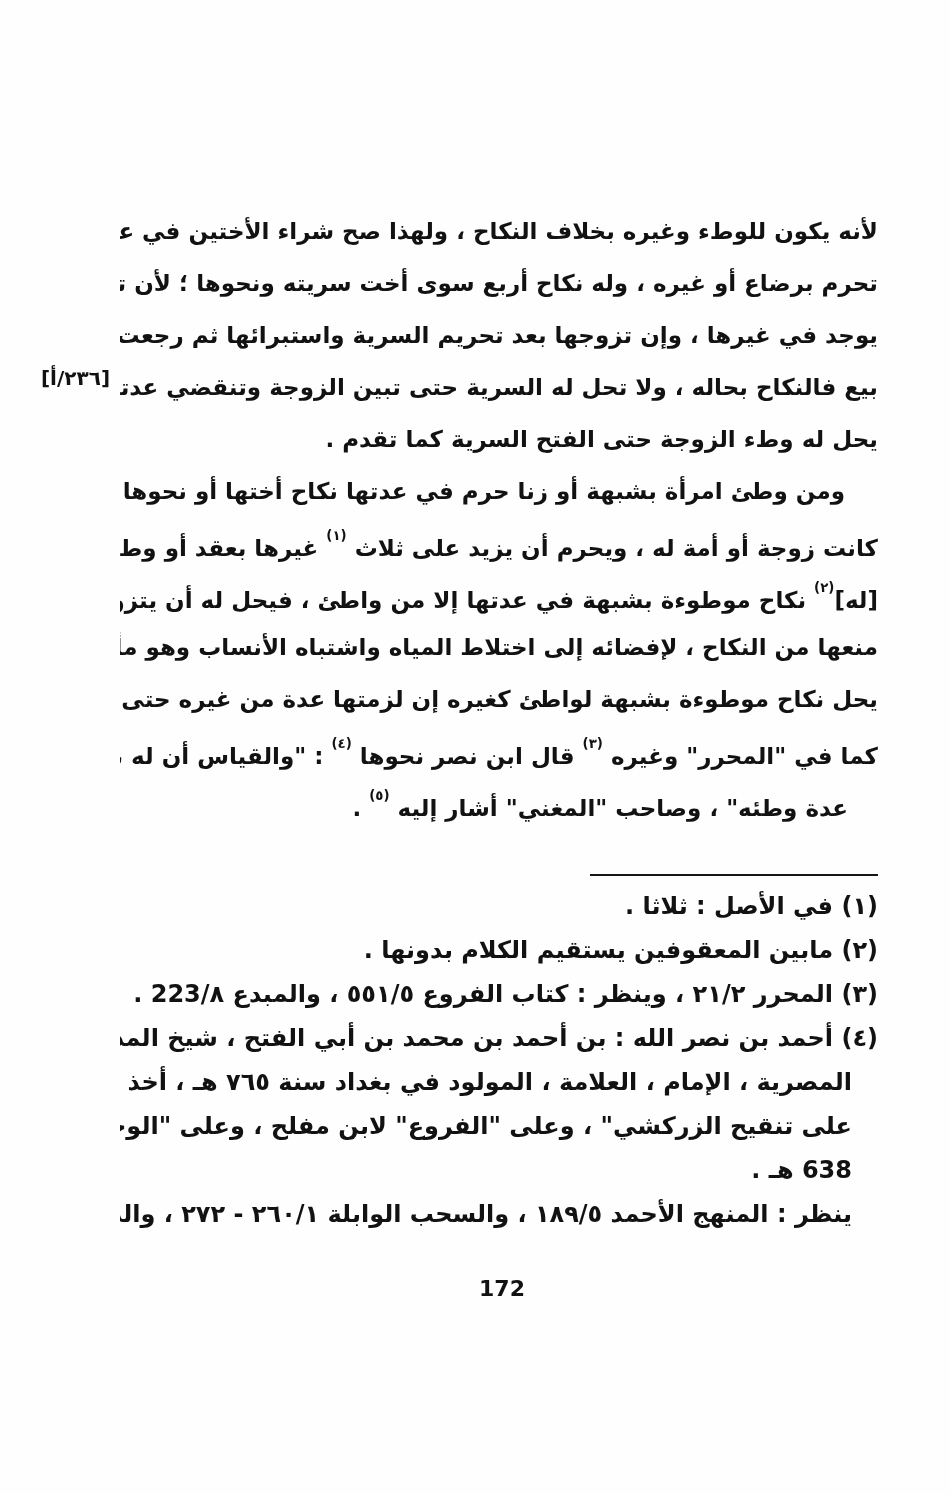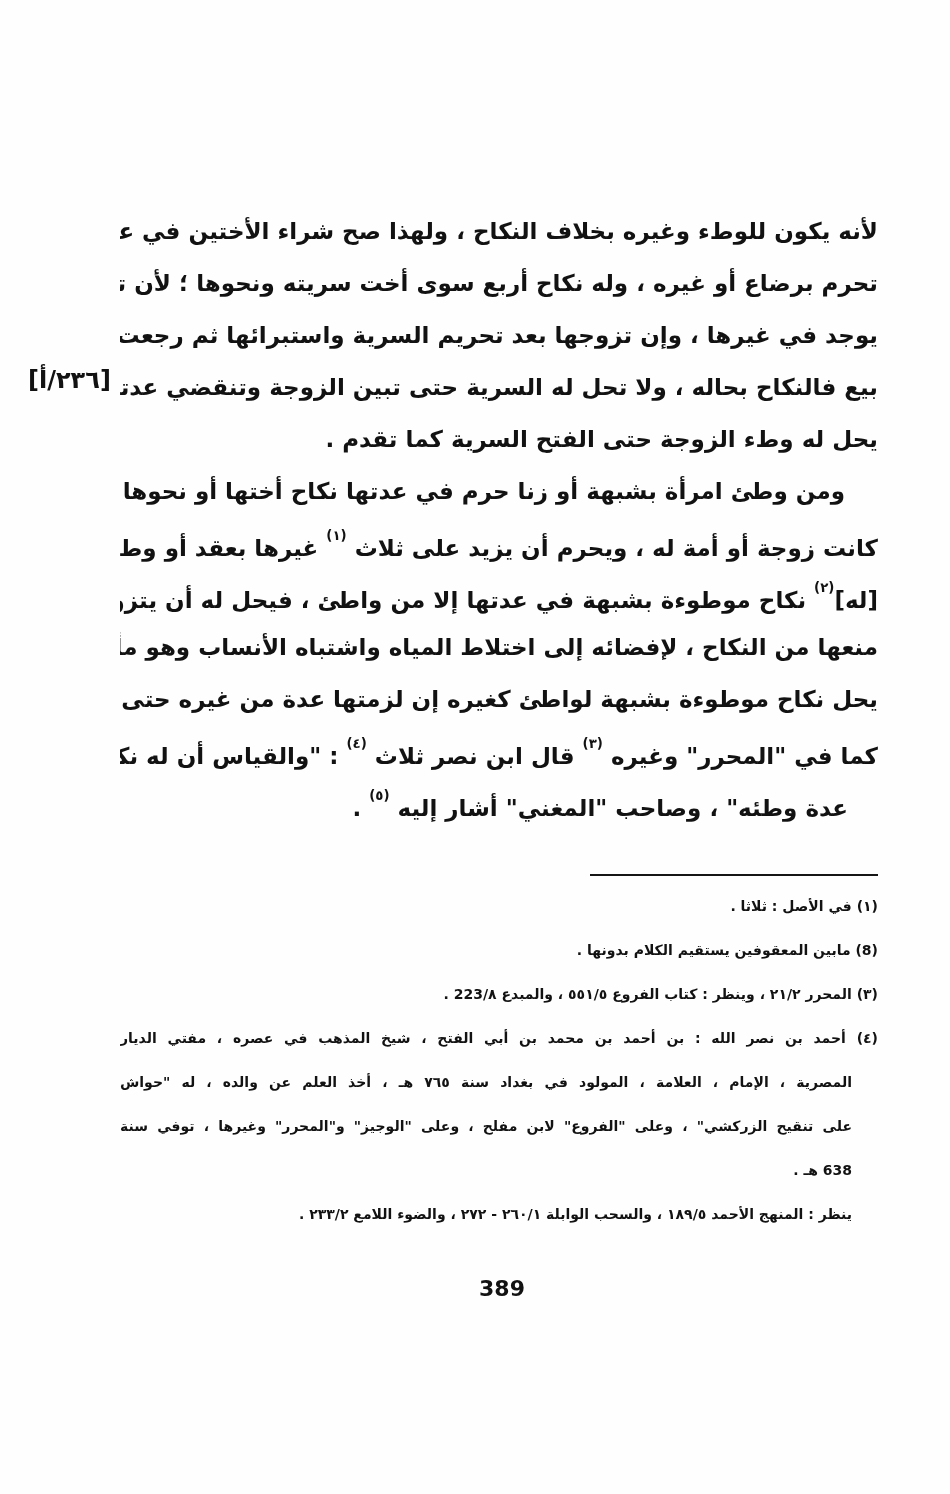--- a/index.html
+++ b/index.html
@@ -41,42 +41,42 @@
     font-size:58%;
     position:relative;
     top:-0.55em;
     font-weight:bold;
   }
   
   .margin-note{
     position:absolute;
     top:366px;left:28px;
     width:95px;
-    font-size:24px;
+    font-size:20px;
     font-weight:bold;
-    text-align:left;
+    text-align:center;
     direction:rtl;
     white-space:nowrap;
   }
   
   .fn-sep{
     position:absolute;
     top:874px;
     right:72px;
     width:288px;
     height:2px;
     background:#151515;
   }
   
   .footnotes{
     position:absolute;
     top:884px;right:72px;
     width:758px;
     overflow:hidden;
-    font-size:14px;
+    font-size:24px;
     font-weight:bold;
     direction:rtl;
   }
   .fnline{
     height:44px;
     line-height:44px;
     white-space:nowrap;
     text-align:right;
     overflow:hidden;
   }
@@ -108,32 +108,32 @@
     <div class="tline"><span>تحرم برضاع أو غيره ، وله نكاح أربع سوى أخت سريته ونحوها ؛ لأن تحريمها لمعنى لا</span></div>
     <div class="tline"><span>يوجد في غيرها ، وإن تزوجها بعد تحريم السرية واستبرائها ثم رجعت إليه السرية بنحو</span></div>
     <div class="tline"><span>بيع فالنكاح بحاله ، ولا تحل له السرية حتى تبين الزوجة وتنقضي عدتها ، / وكذا لا</span></div>
     <div class="tline endline"><span>يحل له وطء الزوجة حتى الفتح السرية كما تقدم .</span></div>
 
     <div class="tline indent"><span>ومن وطئ امرأة بشبهة أو زنا حرم في عدتها نكاح أختها أو نحوها ووطؤها إن</span></div>
     <div class="tline"><span>كانت زوجة أو أمة له ، ويحرم أن يزيد على ثلاث </span><sup class="fnref">(١)</sup><span> غيرها بعقد أو وطء ، ولا يحل</span></div>
     <div class="tline"><span>[له]</span><sup class="fnref">(٢)</sup><span> نكاح موطوءة بشبهة في عدتها إلا من واطئ ، فيحل له أن يتزوجها ؛ لأن</span></div>
     <div class="tline"><span>منعها من النكاح ، لإفضائه إلى اختلاط المياه واشتباه الأنساب وهو مأمون هنا ، ولا</span></div>
     <div class="tline"><span>يحل نكاح موطوءة بشبهة لواطئ كغيره إن لزمتها عدة من غيره حتى تنقضي العدتان</span></div>
-    <div class="tline"><span>كما في "المحرر" وغيره </span><sup class="fnref">(٣)</sup><span> قال ابن نصر ثلاث </span><sup class="fnref">(٤)</sup><span> : "والقياس أن له نكاحها إذا دخلت في</span></div>
+    <div class="tline"><span>كما في "المحرر" وغيره </span><sup class="fnref">(٣)</sup><span> قال ابن نصر نحوها </span><sup class="fnref">(٤)</sup><span> : "والقياس أن له نكاحها إذا دخلت في</span></div>
     <div class="tline endline short"><span>عدة وطئه" ، وصاحب "المغني" أشار إليه </span><sup class="fnref">(٥)</sup><span> .</span></div>
   </div>
 
   <div class="fn-sep"></div>
 
   <div class="footnotes">
     <div class="fnline"><span>(١) في الأصل : ثلاثا .</span></div>
-    <div class="fnline"><span>(8) مابين المعقوفين يستقيم الكلام بدونها .</span></div>
+    <div class="fnline"><span>(٢) مابين المعقوفين يستقيم الكلام بدونها .</span></div>
     <div class="fnline"><span>(٣) المحرر ٢١/٢ ، وينظر : كتاب الفروع ٥٥١/٥ ، والمبدع 223/٨ .</span></div>
     <div class="fnline just"><span>(٤) أحمد بن نصر الله : بن أحمد بن محمد بن أبي الفتح ، شيخ المذهب في عصره ، مفتي الديار</span></div>
     <div class="fnline just hang"><span>المصرية ، الإمام ، العلامة ، المولود في بغداد سنة ٧٦٥ هـ ، أخذ العلم عن والده ، له "حواش</span></div>
     <div class="fnline just hang"><span>على تنقيح الزركشي" ، وعلى "الفروع" لابن مفلح ، وعلى "الوجيز" و"المحرر" وغيرها ، توفي سنة</span></div>
     <div class="fnline hang"><span>638 هـ .</span></div>
     <div class="fnline hang"><span>ينظر : المنهج الأحمد ١٨٩/٥ ، والسحب الوابلة ٢٦٠/١ - ٢٧٢ ، والضوء اللامع ٢٣٣/٢ .</span></div>
   </div>
 
-  <div class="page-number">389</div>
+  <div class="page-number">172</div>
 
 </div>
 
 </body></html>

